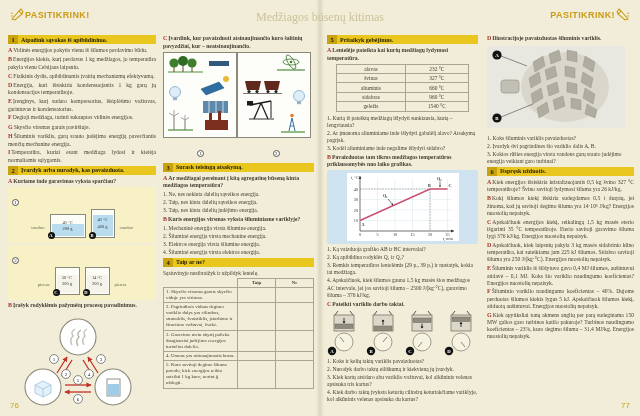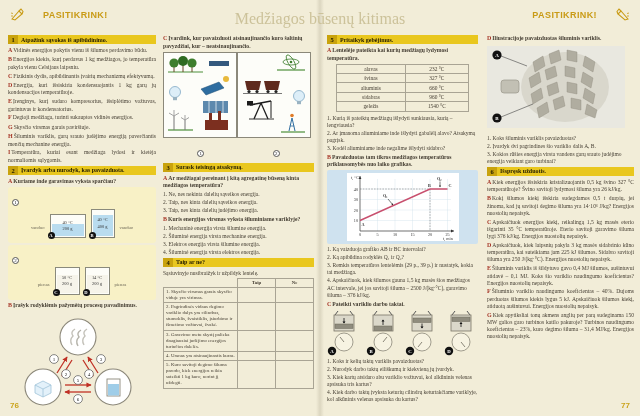--- a/index.html
+++ b/index.html
@@ -2,25 +2,25 @@
 <html><head>
 <meta charset="utf-8">
 <style>
   * { margin:0; padding:0; box-sizing:border-box; }
   html,body { background:#888; }
   .spread { position:relative; width:640px; height:416px; background:#f2edd8; overflow:hidden;
             font-family:"Liberation Serif", serif; color:#453e33; }
   .gutter { position:absolute; left:316px; top:0; width:8px; height:100%;
             background:linear-gradient(90deg, rgba(60,50,20,0) 0%, rgba(60,50,20,.12) 50%, rgba(60,50,20,0) 100%); }
   
-  .banner { position:absolute; top:8px; display:flex; align-items:center; gap:18px;
+  .banner { position:absolute; top:8px; display:flex; align-items:center; gap:0;
             color:#c99b16; font-family:"Liberation Sans",sans-serif; font-weight:bold; font-size:9px; letter-spacing:.4px; }
   .banner.left { left:10px; } .banner.right { right:10px; }
   .spread-title { position:absolute; top:10px; left:0; right:0; text-align:center;
-                  font-size:16px; color:#ccc29a; }
+                  font-size:12px; color:#ccc29a; }
   
   .col { position:absolute; top:33px; height:374px; overflow:hidden; }
   .col1 { left:8px;   width:148px; }
   .col2 { left:163px; width:151px; }
   .col3 { left:327px; width:151px; }
   .col4 { left:487px; width:147px; }
   
   .secbar { display:flex; align-items:stretch; background:#e9c71e; margin:2px 0 3px 0; }
   .secnum { background:#c9a30d; color:#241d00; font-weight:bold; font-size:6.5px;
             width:10px; display:flex; align-items:center; justify-content:center; }
@@ -54,21 +54,21 @@
   .yn-table th.stmt { border:none; background:transparent; }
   .melt-table { width:88%; margin:2px auto 3px auto; font-size:5.4px; }
   .melt-table td { border:.6px solid #a9a494; padding:1.2px 3px; text-align:center; }
   
   .imgbox { margin:2px 0; }
   .fuelwrap { display:flex; }
   .fuelnums { display:flex; }
   .fuelnums div { flex:1; text-align:center; padding:1px 0 2px 0; }
   .pistons { display:flex; gap:3px; justify-content:space-between; margin:2px 0; }
   .pagenum { position:absolute; bottom:6px; font-family:"Liberation Sans",sans-serif;
-             font-weight:bold; font-size:8px; color:#cba41d; }
+             font-weight:normal; font-size:8px; color:#cba41d; }
   .pagenum.l { left:10px; } .pagenum.r { right:10px;margin-left:48px; }
   .graph-wrap { background:#cfe2ef; border-radius:2px; padding:3px; margin:2px 0; }
   svg text { font-family:"Liberation Serif",serif; }
   .tick { font-size:4.2px; fill:#333; }
   .grid { stroke:#cfe0ec; stroke-width:.4; }
 </style>
 </head>
 <body>
 
 <div class="spread">

